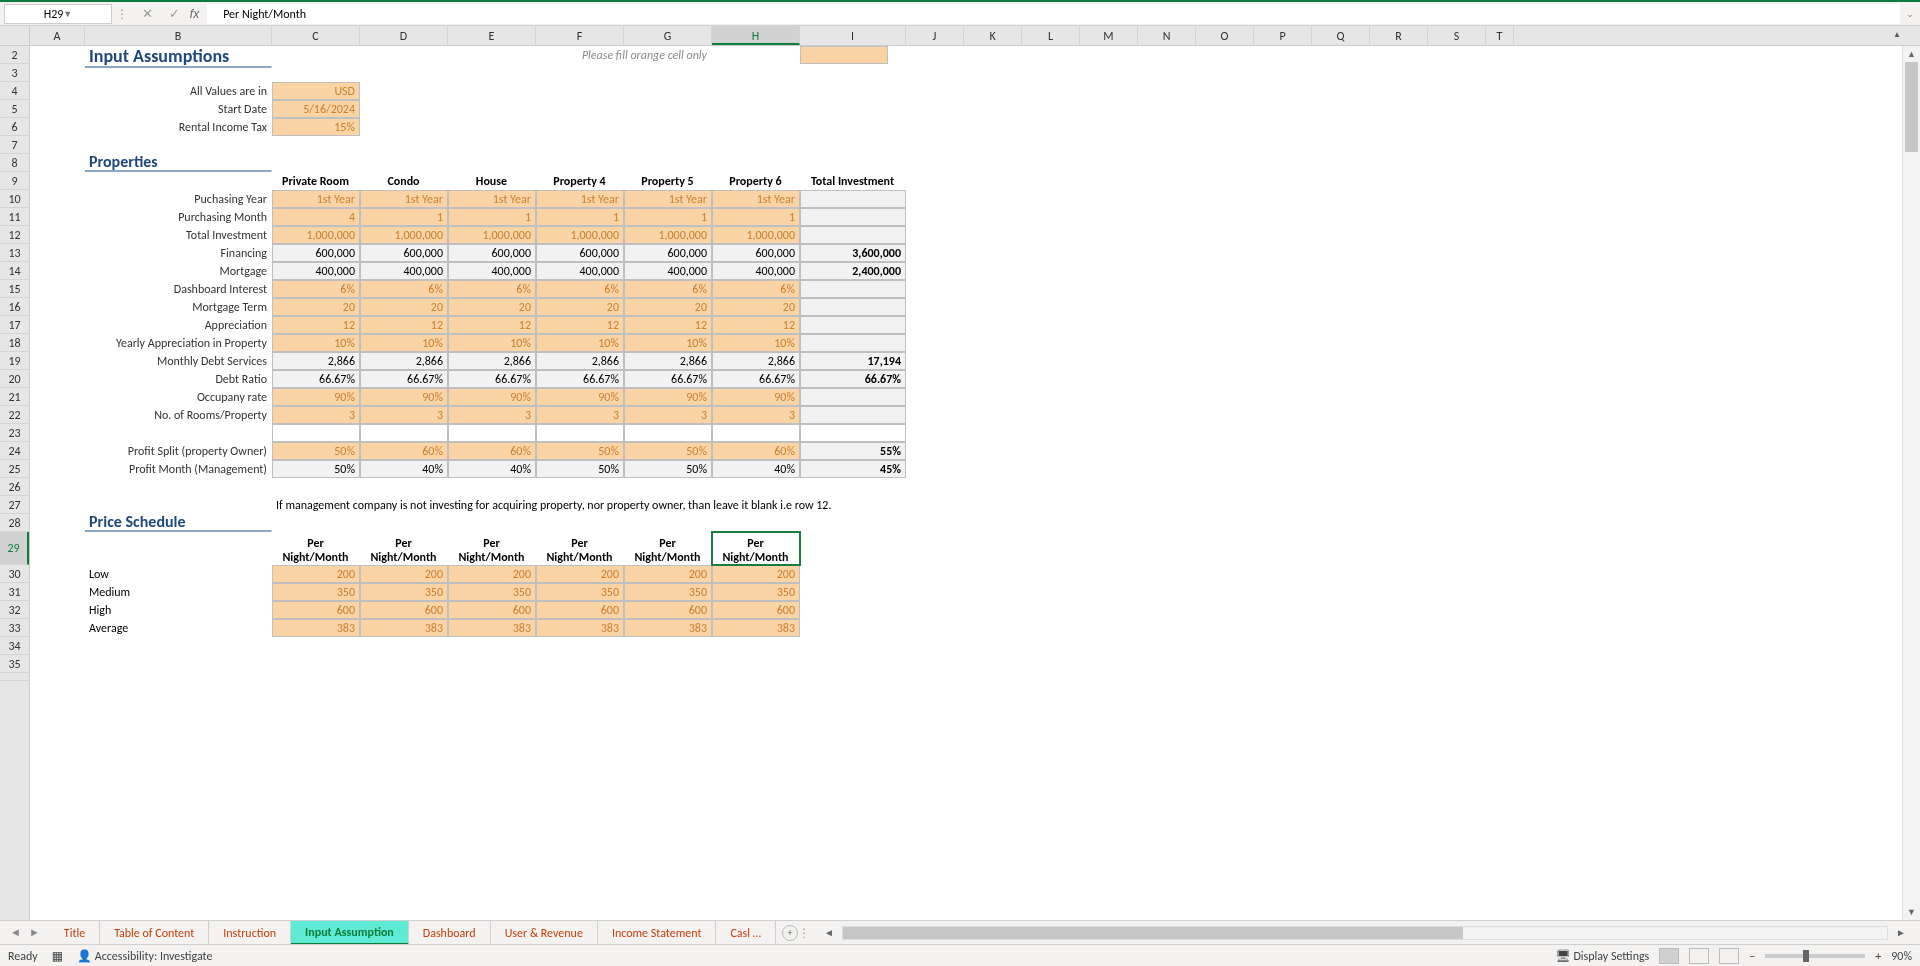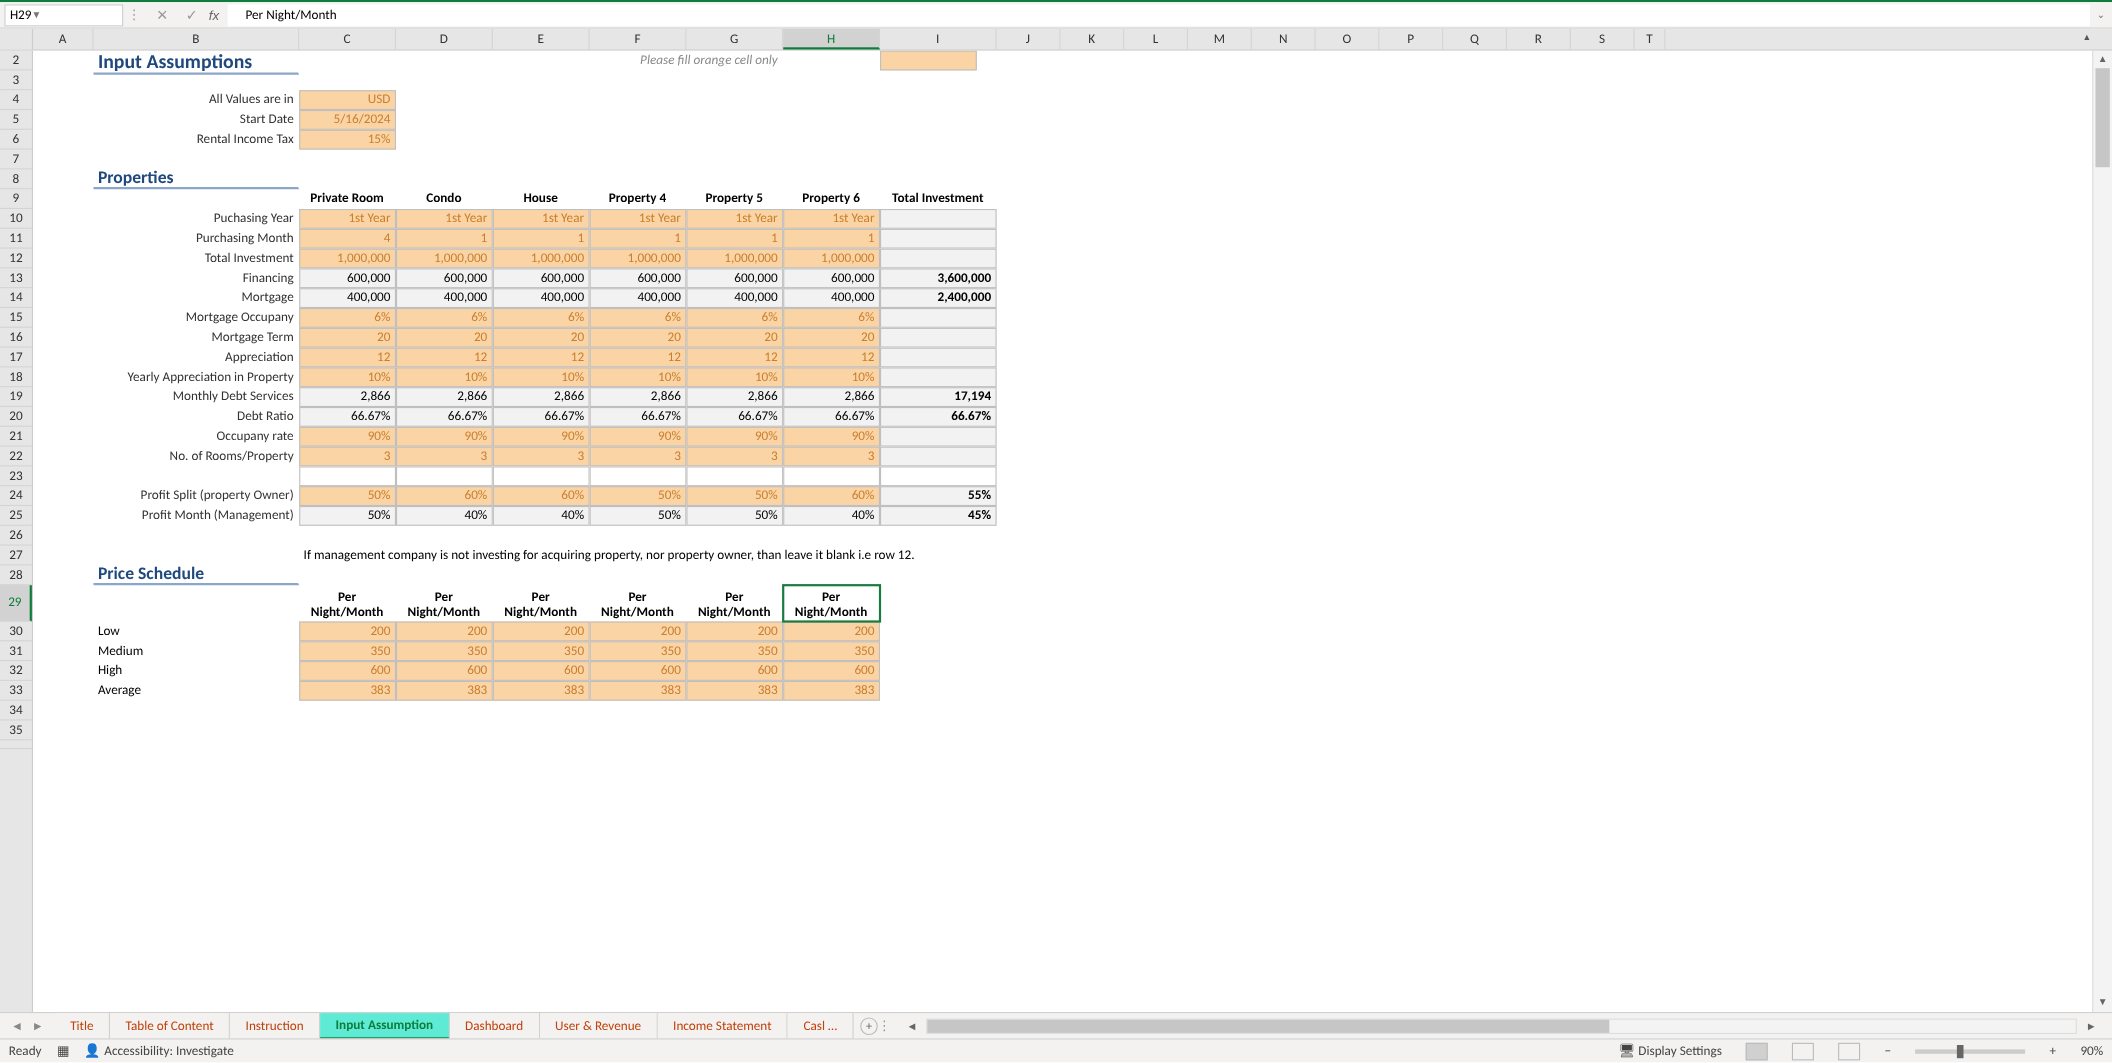--- a/index.html
+++ b/index.html
@@ -2,21 +2,21 @@
 <html><head>
 <meta charset="utf-8">
 <style>
 * { margin: 0; padding: 0; box-sizing: border-box; font-family: Calibri, Arial, sans-serif; }
 body { background: #fff; overflow: hidden; font-size: 12px; }
 
 .app { width: 1920px; height: 966px; display: flex; flex-direction: column; border-top: 2px solid #0e7d3b; }
 
 
 .formula-bar { height: 24px; display: flex; align-items: center; background: #f3f2f1; border-bottom: 1px solid #d0d0d0; }
-.name-box { width: 108px; height: 20px; margin-left: 4px; background: #fff; border: 1px solid #ccc; font-size: 12px; padding: 0 4px; display: flex; align-items: center; justify-content: flex-start; }
+.name-box { width: 108px; height: 20px; margin-left: 4px; background: #fff; border: 1px solid #ccc; font-size: 12px; padding: 0 4px; display: flex; align-items: center; justify-content: center; }
 .name-box .dd { color: #777; font-size: 9px; }
 .fb-sep { width: 20px; display: flex; justify-content: center; color: #999; }
 .fb-icons { display: flex; align-items: center; gap: 16px; padding: 0 10px; color: #999; }
 .fb-icons span { font-size: 13px; }
 .fx { font-family: 'Segoe UI', sans-serif; font-style: italic; color: #666; font-size: 12px; margin-right: 8px; }
 .formula-input { flex: 1; height: 20px; background: #fff; border: none; padding: 0 16px; font-size: 12px; display: flex; align-items: center; }
 .fb-expand { width: 20px; text-align: center; color: #777; font-size: 9px; }
 
 
 .grid-wrap { flex: 1; position: relative; display: flex; flex-direction: column; overflow: hidden; }
@@ -73,21 +73,21 @@
 .tab.active { background: #5eead4; color: #0e7d3b; font-weight: 600; border-bottom: 2px solid #0e7d3b; }
 .tab-add { width: 24px; text-align: center; color: #666; border: 1px solid #bbb; border-radius: 50%; width: 16px; height: 16px; line-height: 14px; margin-left: 6px; font-size: 11px; }
 .hscroll { flex: 1; display: flex; align-items: center; padding: 0 10px; }
 .hscroll .track { flex: 1; height: 14px; background: #f3f3f3; border: 1px solid #ddd; margin: 0 4px; position: relative; }
 .hscroll .thumb { position: absolute; left: 0; width: 620px; top: 0; bottom: 0; background: #c6c6c6; }
 .hscroll .arr { font-size: 10px; color: #666; padding: 0 4px; }
 
 
 .status-bar { height: 22px; display: flex; align-items: center; background: #f3f2f1; border-top: 1px solid #d0d0d0; font-size: 12px; padding: 0 8px; color: #444; justify-content: space-between; }
 .status-left { display: flex; align-items: center; gap: 14px; }
-.status-right { display: flex; align-items: center; gap: 22px; }
+.status-right { display: flex; align-items: center; gap: 10px; }
 .view-btn { width: 20px; height: 16px; border: 1px solid #bbb; display: inline-block; }
 .view-btn.active { background: #d0d0d0; }
 .zoom-slider { width: 100px; height: 4px; background: #ccc; position: relative; }
 .zoom-slider .knob { position: absolute; left: 38px; top: -4px; width: 6px; height: 12px; background: #666; }
 
 .col-nav-arrow { position: absolute; right: 19px; top: 3px; font-size: 8px; color: #555; }
 </style>
 </head>
 <body>
 
@@ -314,21 +314,21 @@
             <div class="cell cC gray-border val-right">400,000</div>
             <div class="cell cD gray-border val-right">400,000</div>
             <div class="cell cE gray-border val-right">400,000</div>
             <div class="cell cF gray-border val-right">400,000</div>
             <div class="cell cG gray-border val-right">400,000</div>
             <div class="cell cH gray-border val-right">400,000</div>
             <div class="cell cI gray-border val-right" style="font-weight:bold">2,400,000</div>
           </div>
           <div class="row">
             <div class="cell cA"></div>
-            <div class="cell cB label-right">Mortgage Occupany</div>
+            <div class="cell cB label-right">Dashboard Interest</div>
             <div class="cell cC orange val-right orange-text">6%</div>
             <div class="cell cD orange val-right orange-text">6%</div>
             <div class="cell cE orange val-right orange-text">6%</div>
             <div class="cell cF orange val-right orange-text">6%</div>
             <div class="cell cG orange val-right orange-text">6%</div>
             <div class="cell cH orange val-right orange-text">6%</div>
             <div class="cell cI gray-border val-right"></div>
           </div>
           <div class="row">
             <div class="cell cA"></div>

